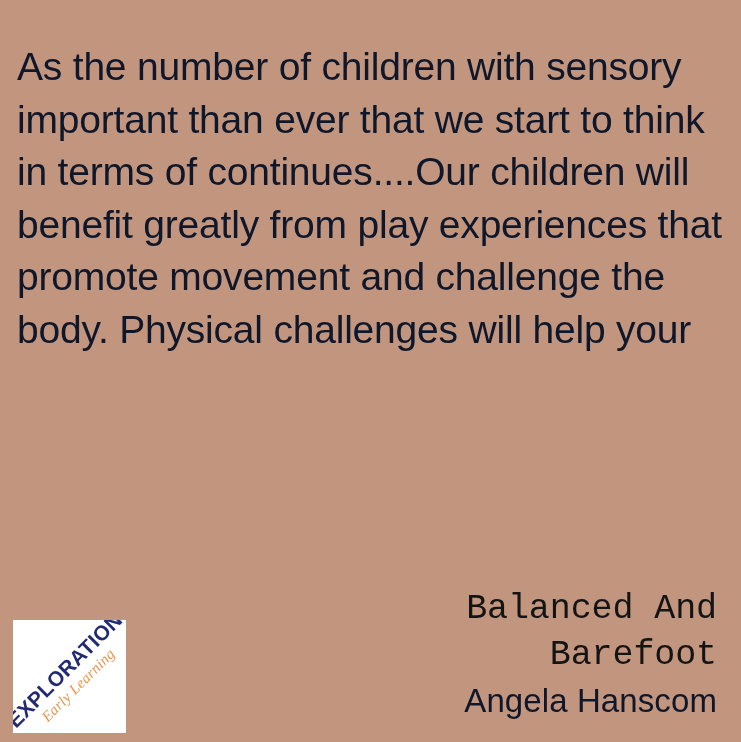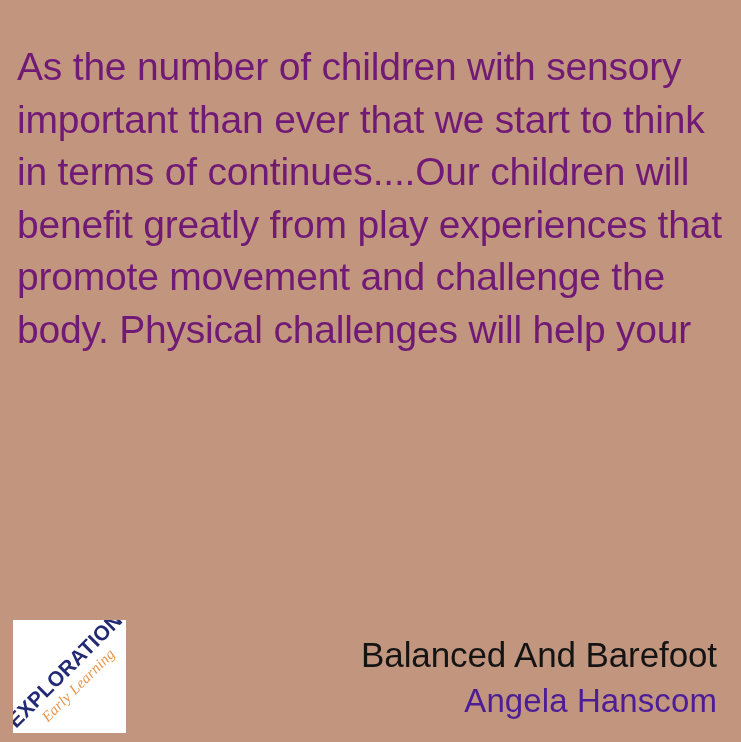--- a/index.html
+++ b/index.html
@@ -25,46 +25,46 @@
     position: absolute;
     left: 17px;
     top: 41px;
     width: 700px;
   }
 
   .quote-line {
     font-family: "Liberation Sans", sans-serif;
     font-size: 39px;
     line-height: 52.5px;
-    color: #701a75;
+    color: #0f172a;
     letter-spacing: -0.2px;
     white-space: nowrap;
   }
 
   .attribution {
     position: absolute;
     right: 24px;
     bottom: 18px;
     width: 420px;
     text-align: right;
   }
 
   .attribution-title {
-    font-family: Liberation Sans, sans-serif;
+    font-family: Liberation Mono, monospace;
     font-size: 35px;
     line-height: 46px;
     color: #141414;
     letter-spacing: -0.1px;
   }
 
   .attribution-author {
     font-family: "Liberation Sans", sans-serif;
     font-size: 33px;
     line-height: 46px;
-    color: #4c1d95;
+    color: #0f172a;
     letter-spacing: 0.1px;
     font-weight: 300;
   }
 
   .logo-badge {
     position: absolute;
     left: 13px;
     top: 620px;
     width: 113px;
     height: 113px;

